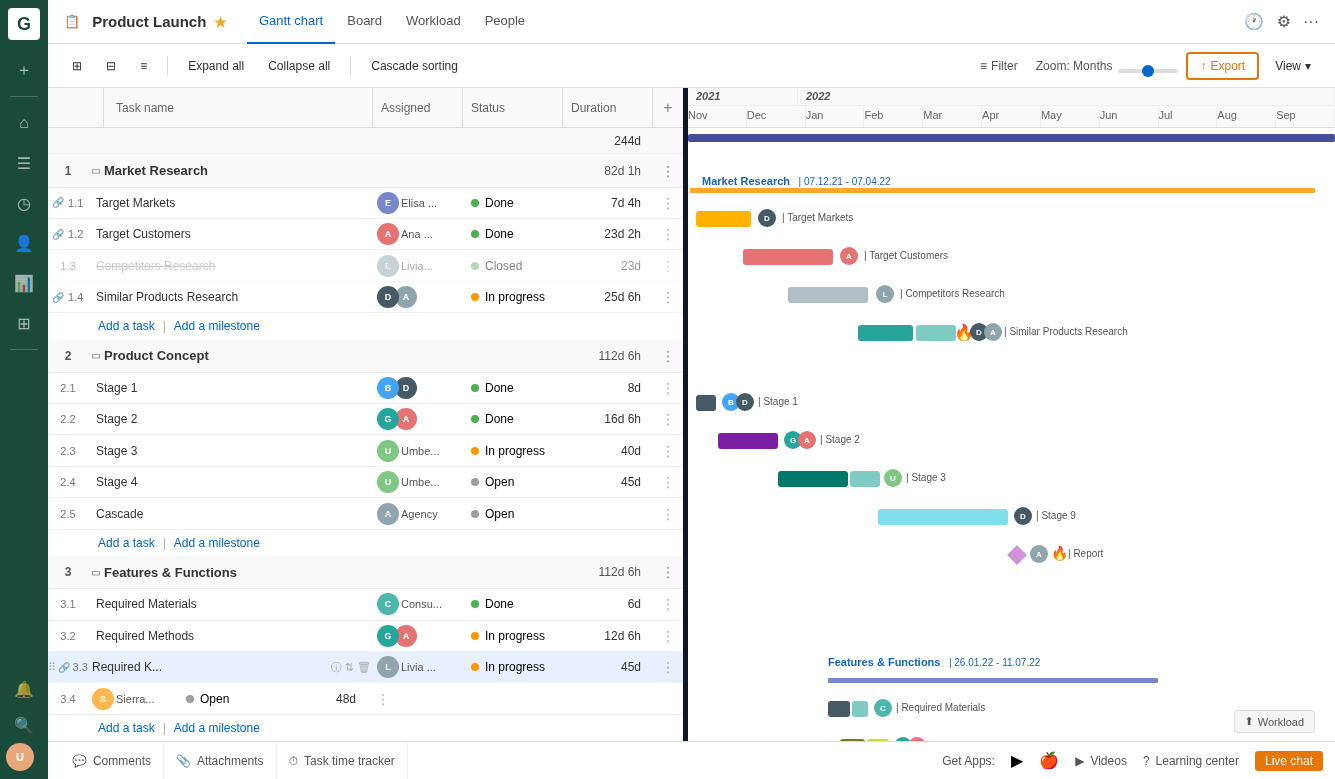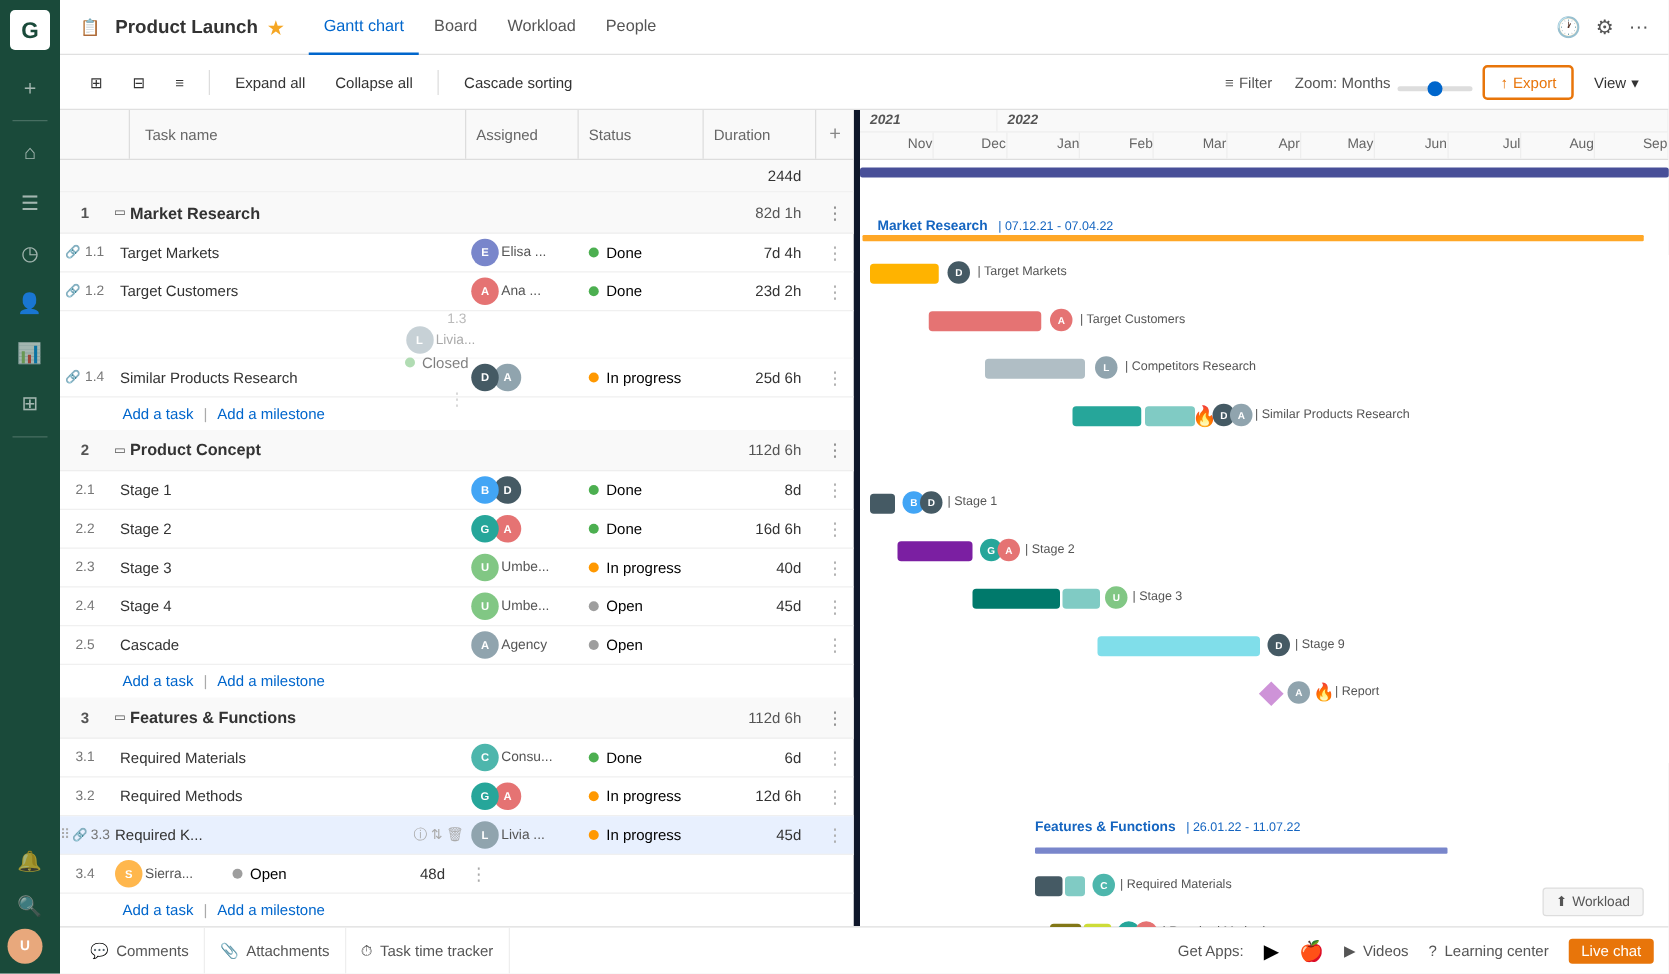--- a/index.html
+++ b/index.html
@@ -62,21 +62,21 @@
     
     .group-row { display: flex; align-items: center; height: 40px; background: #f9f9f9; border-bottom: 1px solid #eee; }
     .group-num { width: 40px; text-align: center; font-size: 12px; color: #555; font-weight: 600; }
     .group-toggle { width: 16px; height: 16px; display: flex; align-items: center; justify-content: center; cursor: pointer; color: #555; font-size: 10px; }
     .group-name { flex: 1; font-size: 13px; font-weight: 600; color: #333; }
     .group-duration { width: 90px; padding: 0 8px; font-size: 12px; color: #555; text-align: right; padding-right: 12px; }
     .group-more { width: 30px; display: flex; align-items: center; justify-content: center; color: #888; cursor: pointer; font-size: 14px; }
 
     
     .task-row { display: flex; align-items: center; height: 38px; border-bottom: 1px solid #f0f0f0; }
-    .task-row.dimmed { opacity: 0.5; flex-direction: column; }
+    .task-row.dimmed { opacity: 0.5; }
     .task-row.highlighted { background: #e8f0fe; }
     .task-num { width: 40px; text-align: center; font-size: 11px; color: #777; display: flex; align-items: center; justify-content: center; gap: 3px; }
     .task-link-icon { color: #aaa; font-size: 10px; }
     .task-name { flex: 1; font-size: 12px; color: #333; white-space: nowrap; overflow: hidden; text-overflow: ellipsis; padding-right: 8px; }
     .task-name.strikethrough { text-decoration: line-through; color: #999; }
     .task-assigned { width: 90px; padding: 0 4px; display: flex; align-items: center; gap: 2px; }
     .avatar-sm { width: 22px; height: 22px; border-radius: 50%; display: flex; align-items: center; justify-content: center; font-size: 9px; color: white; font-weight: bold; flex-shrink: 0; }
     .task-status { width: 100px; padding: 0 8px; font-size: 12px; display: flex; align-items: center; gap: 6px; }
     .status-dot { width: 8px; height: 8px; border-radius: 50%; flex-shrink: 0; }
     .status-done { background: #4CAF50; }
@@ -90,21 +90,21 @@
     .add-row { display: flex; align-items: center; height: 32px; padding-left: 50px; gap: 8px; }
     .add-link { font-size: 12px; color: #0066cc; cursor: pointer; }
     .add-sep { color: #aaa; font-size: 12px; }
 
     
     .gantt-right { flex: 1; overflow: hidden; display: flex; flex-direction: column; background: white; position: relative; }
     .gantt-timeline-header { height: 40px; display: flex; flex-direction: column; border-bottom: 1px solid #ddd; background: #f9f9f9; flex-shrink: 0; }
     .timeline-years { display: flex; height: 18px; border-bottom: 1px solid #eee; }
     .timeline-year { font-size: 11px; color: #555; font-weight: 600; padding: 2px 8px; border-right: 1px solid #eee; font-style: italic; }
     .timeline-months { display: flex; height: 22px; }
-    .timeline-month { font-size: 11px; color: #666; padding: 3px 0; text-align: right; border-right: 1px solid #eee; flex: 1; min-width: 55px; }
+    .timeline-month { font-size: 11px; color: #666; padding: 3px 0; text-align: left; border-right: 1px solid #eee; flex: 1; min-width: 55px; }
 
     .gantt-body { flex: 1; overflow: auto; position: relative; }
 
     
     .workload-btn { position: absolute; bottom: 8px; right: 20px; display: flex; align-items: center; gap: 4px; padding: 4px 10px; background: #f5f5f5; border: 1px solid #ddd; border-radius: 3px; font-size: 11px; color: #555; cursor: pointer; }
 
     
     .bottombar { height: 38px; background: white; border-top: 1px solid #ddd; display: flex; align-items: center; padding: 0 12px; gap: 0; }
     .bottom-item { display: flex; align-items: center; gap: 6px; font-size: 12px; color: #555; padding: 0 12px; cursor: pointer; border-right: 1px solid #eee; height: 100%; }
     .bottom-right { margin-left: auto; display: flex; align-items: center; gap: 16px; }

